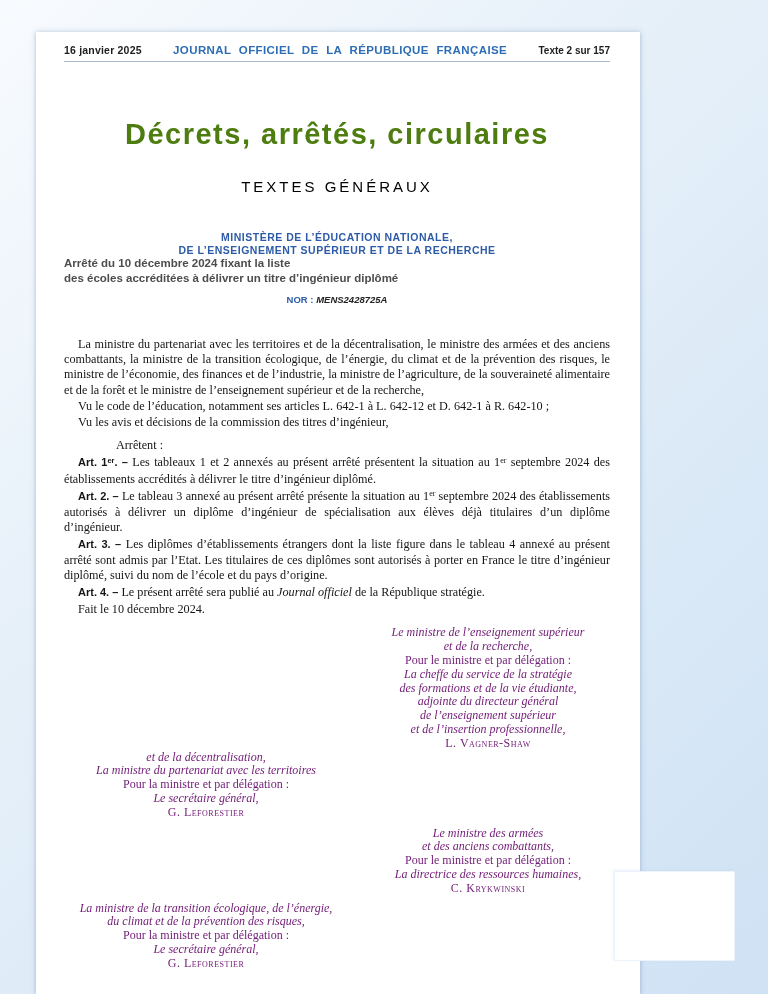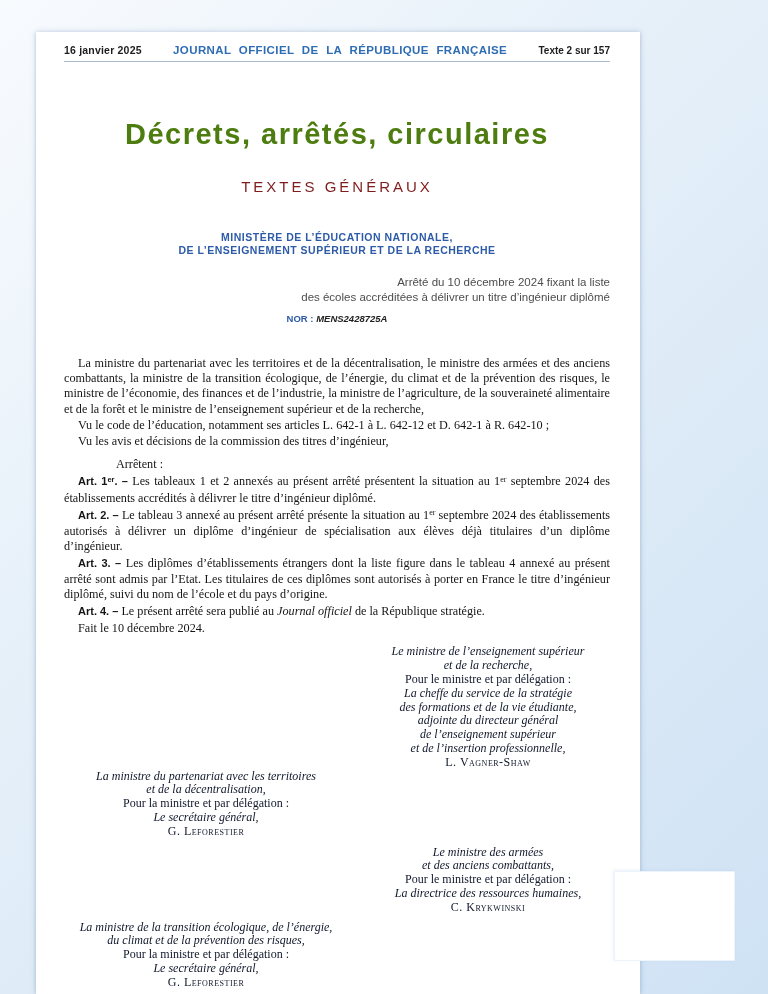--- a/index.html
+++ b/index.html
@@ -16,37 +16,37 @@
   .inner{padding:12px 30px 0 28px;position:relative;}
   .page-header{display:flex;justify-content:space-between;align-items:baseline;
     font-family:"Liberation Sans",sans-serif;color:#1d1d1d;}
   .ph-date{font-size:10.5px;font-weight:700;letter-spacing:.2px;}
   .ph-journal{font-size:11.5px;font-weight:700;color:#2e6db4;letter-spacing:.4px;word-spacing:4px;}
   .ph-ref{font-size:10px;font-weight:700;}
   .rule{height:1px;background:#a9bacc;margin-top:5px;}
   .main-title{margin:56px 0 0;text-align:center;font-family:"Liberation Sans",sans-serif;
     font-size:29px;font-weight:700;color:#4d7c0f;letter-spacing:1.5px;}
   .kicker{margin-top:27px;text-align:center;font-family:"Liberation Sans",sans-serif;
-    font-size:15px;font-weight:500;color:#7f1d1d;letter-spacing:3px;}
+    font-size:15px;font-weight:500;color:#000000;letter-spacing:3px;}
   .ministry{margin-top:36px;text-align:center;font-family:"Liberation Sans",sans-serif;
     font-size:10.5px;font-weight:700;color:#2d5ba8;line-height:12.5px;letter-spacing:.5px;}
-  .decree-title{margin-top:19px;text-align:right;font-family:"Liberation Sans",sans-serif;
-    font-size:11.5px;font-weight:400;color:#4d4d4d;line-height:15px;}
+  .decree-title{text-align:left;font-family:"Liberation Sans",sans-serif;
+    font-size:11.5px;font-weight:700;color:#4d4d4d;line-height:15px;}
   .nor{margin-top:8px;text-align:center;font-family:"Liberation Sans",sans-serif;font-size:9.5px;}
   .nor-label{color:#2d5ba8;font-weight:600;}
   .nor-value{color:#222;font-style:italic;font-weight:600;}
   .body-text{margin-top:32px;font-size:12.2px;line-height:15.2px;color:#151515;text-align:justify;}
   .bp{margin:1px 0 0;text-indent:14px;}
   .bp.art,.bp.fait{margin-top:2px;}
   .bp.arretent{margin-top:8px;margin-bottom:2px;text-indent:52px;}
   .s-i{font-style:italic;}
   .s-sup{font-size:8px;position:relative;top:-3.5px;}
   .s-ab{font-family:"Liberation Sans",sans-serif;font-weight:700;font-size:11px;}
   .s-absup{font-family:"Liberation Sans",sans-serif;font-weight:700;font-size:7.5px;position:relative;top:-3.5px;}
-  .signatures{margin-top:5px;display:flex;flex-direction:column;color:#0f172a;}
+  .signatures{margin-top:5px;display:flex;flex-direction:column;color:#701a75;}
   .sig{text-align:center;font-size:12px;line-height:13.8px;width:300px;}
   .sig-left{align-self:flex-start;margin-left:-8px;}
   .sig-right{align-self:flex-end;margin-right:-28px;}
   .sig:nth-child(1){margin-top:4px;}
   .sig:nth-child(2){margin-top:0;}
   .sig:nth-child(3){margin-top:7px;}
   .sig:nth-child(4){margin-top:6px;}
   .sl.s-sc{font-variant:small-caps;letter-spacing:.5px;font-style:normal;}
   .ghost{position:absolute;left:578px;top:839px;width:119px;height:88px;
     background:#ffffff;border:1px solid #edf3fa;border-radius:1px;
@@ -100,22 +100,22 @@
           <div class="sl s-i">et de la recherche,</div>
           <div class="sl">Pour le ministre et par délégation :</div>
           <div class="sl s-i">La cheffe du service de la stratégie</div>
           <div class="sl s-i">des formations et de la vie étudiante,</div>
           <div class="sl s-i">adjointe du directeur général</div>
           <div class="sl s-i">de l’enseignement supérieur</div>
           <div class="sl s-i">et de l’insertion professionnelle,</div>
           <div class="sl s-sc">L. Vagner-Shaw</div>
         </div>
         <div class="sig sig-left">
+          <div class="sl s-i">et de la décentralisation,</div>
           <div class="sl s-i">La ministre du partenariat avec les territoires</div>
-          <div class="sl s-i">et de la décentralisation,</div>
           <div class="sl">Pour la ministre et par délégation :</div>
           <div class="sl s-i">Le secrétaire général,</div>
           <div class="sl s-sc">G. Leforestier</div>
         </div>
         <div class="sig sig-right">
           <div class="sl s-i">Le ministre des armées</div>
           <div class="sl s-i">et des anciens combattants,</div>
           <div class="sl">Pour le ministre et par délégation :</div>
           <div class="sl s-i">La directrice des ressources humaines,</div>
           <div class="sl s-sc">C. Krykwinski</div>

